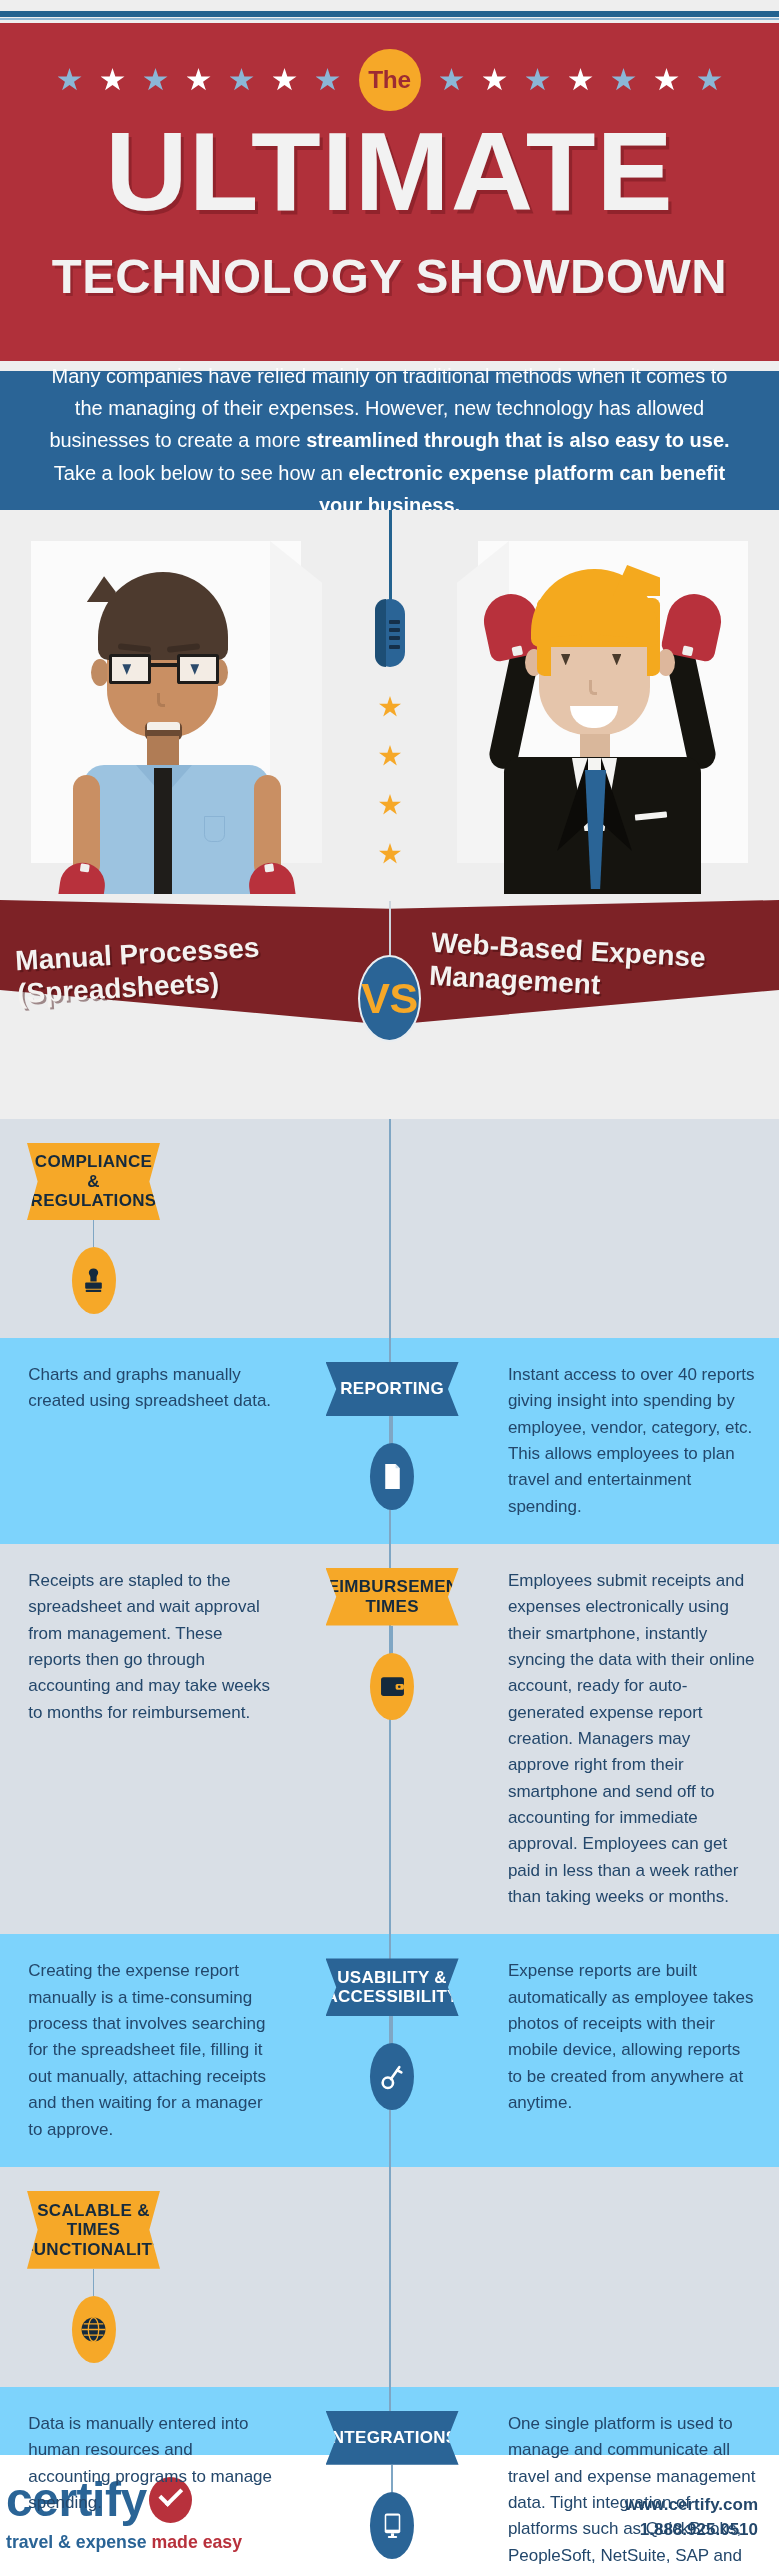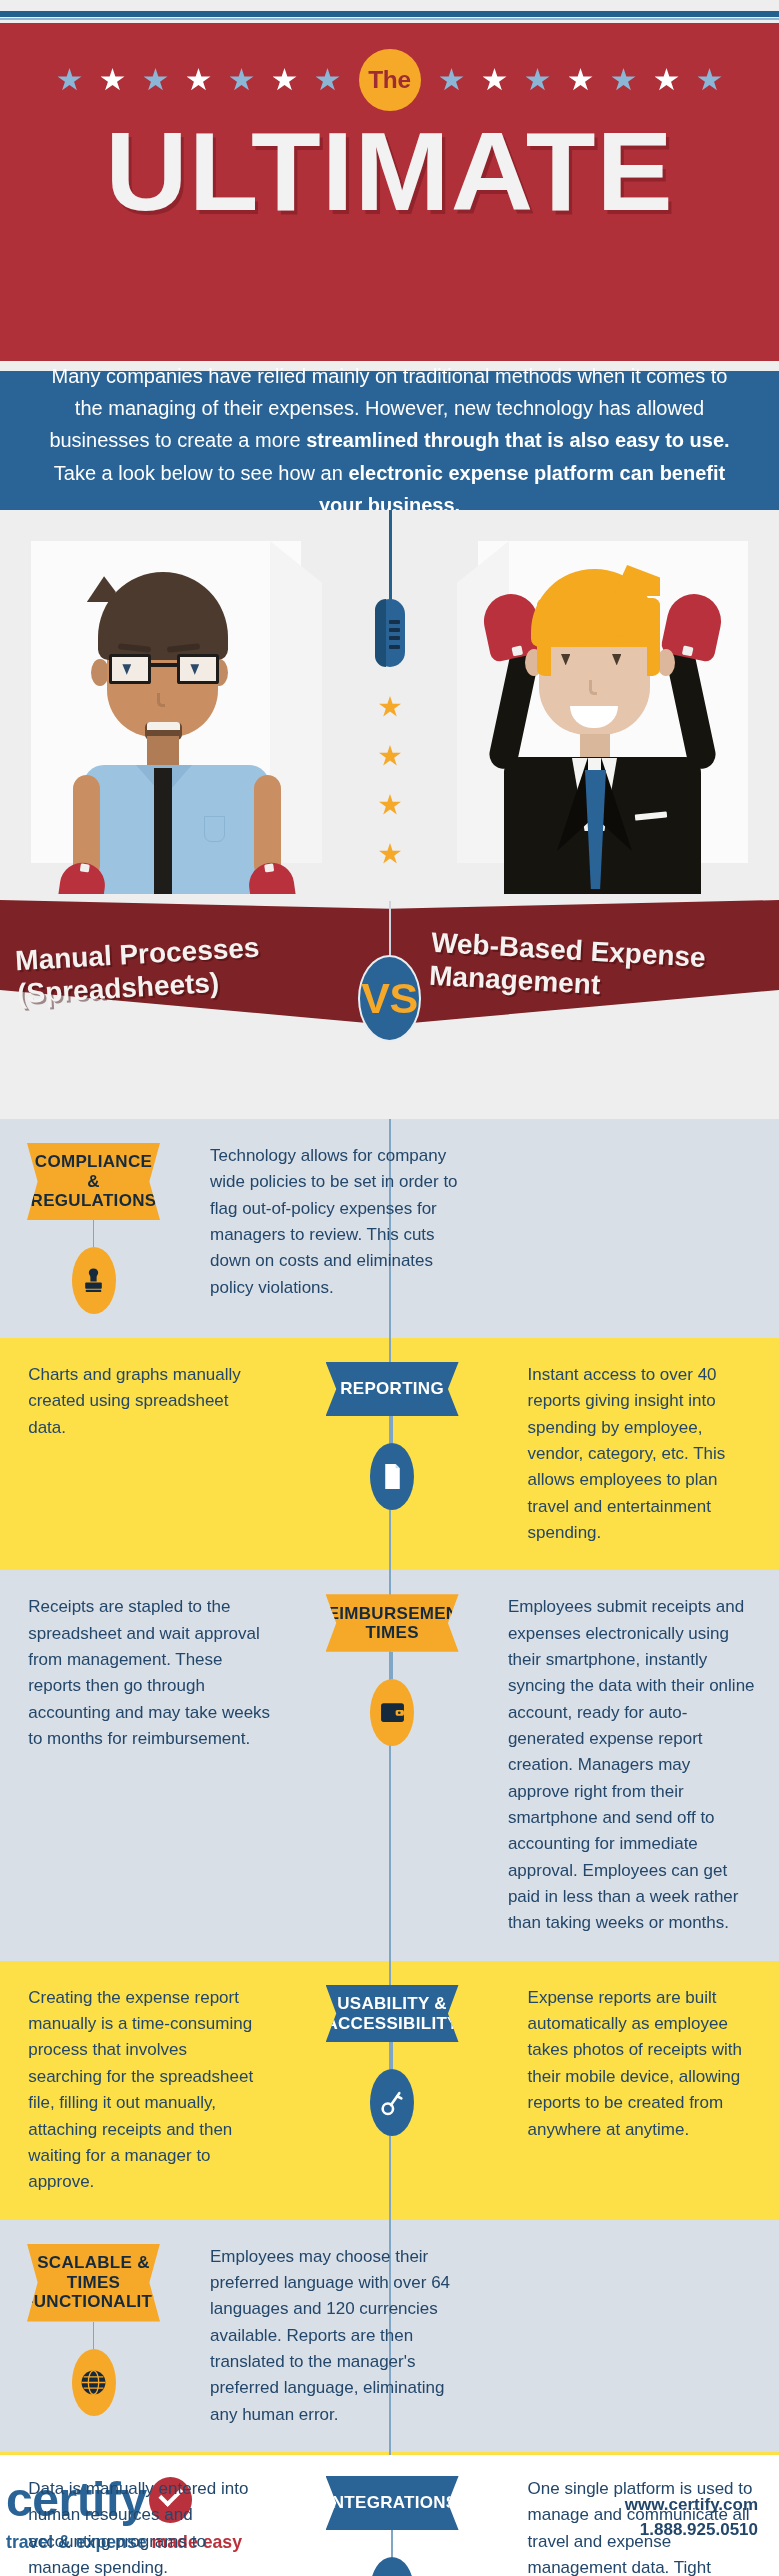--- a/index.html
+++ b/index.html
@@ -199,21 +199,21 @@
   .vs-right { right: 15.6px; width: 333px; text-align:left;  transform: rotate(3.2deg); }
 
   
   .rows { position:absolute; left:0; top:1119px; width:779px; }
   .row {
     position:relative; width:779px;
     display:flex; align-items:flex-start;
     padding: 24px 0 24px 0;
   }
   .row.shade-a { background:#d9dfe6; }
-  .row.shade-b { background:#fde047;gap:27px; }
+  .row.shade-b { background:#7dd3fc; }
   .row .spine {
     position:absolute; left:389px; top:0; width:2.1px; height:100%;
     background:#7fa6c4;
   }
   .col {
     width: 296px; padding: 0 23px;
     color:#23476b; font-size: 17px; line-height: 1.55;
     position:relative; z-index:2;
   }
   .col.left  { margin-left: 5.2px; }
@@ -294,20 +294,21 @@
       <span class="the-badge">The</span>
       <span class="star blue"></span>
       <span class="star white"></span>
       <span class="star blue"></span>
       <span class="star white"></span>
       <span class="star blue"></span>
       <span class="star white"></span>
       <span class="star blue"></span>
     </div>
     <div class="hero-title">ULTIMATE</div>
+    <div class="hero-sub">TECHNOLOGY SHOWDOWN</div>
   </div>
 
   <div class="intro">
     <p><span>Many companies have relied mainly on traditional methods when it comes to the managing of their expenses. However, new technology has allowed businesses to create a more </span><b>streamlined through that is also easy to use.</b><span> Take a look below to see how an </span><b>electronic expense platform can benefit your business.</b></p>
   </div>
 
   <div class="illo">
     <div class="door l"></div>
     <div class="door-fold l"></div>
     <div class="door r"></div>
@@ -423,21 +424,20 @@
         </div>
         <div class="stem" style="height:27px"></div>
         <div class="badge orange">
           <svg width="25" height="27" viewBox="0 0 48 52">
               <path d="M24 3c-6 0-9 4-9 8 0 4 3 5 3 9v8h12v-8c0-4 3-5 3-9 0-4-3-8-9-8z" fill="#152a3d"></path>
               <rect x="8" y="30" width="32" height="12" rx="2" fill="#152a3d"></rect>
               <rect x="9" y="44" width="30" height="4" rx="1.5" fill="#152a3d"></rect>
             </svg>
         </div>
       </div>
-      <div class="col right">Technology allows for company wide policies to be set in order to flag out-of-policy expenses for managers to review. This cuts down on costs and eliminates policy violations.</div>
     </div>
 
     <div class="row shade-b">
       <div class="spine"></div>
       <div class="col left">Charts and graphs manually created using spreadsheet data.</div>
       <div class="centre">
         <div class="ribbon blue">
           <span>REPORTING</span>
         </div>
         <div class="stem" style="height:27px"></div>
@@ -497,21 +497,20 @@
         </div>
         <div class="stem" style="height:27px"></div>
         <div class="badge orange">
           <svg width="27" height="27" viewBox="0 0 52 52">
               <circle cx="26" cy="26" r="23" fill="#152a3d"></circle>
               <ellipse cx="26" cy="26" rx="10" ry="23" fill="none" stroke="#f6a828" stroke-width="2.5"></ellipse>
               <path d="M3 26h46M7 15h38M7 37h38" stroke="#f6a828" stroke-width="2.5"></path>
             </svg>
         </div>
       </div>
-      <div class="col right">Employees may choose their preferred language with over 64 languages and 120 currencies available. Reports are then translated to the manager's preferred language, eliminating any human error.</div>
     </div>
 
     <div class="row shade-b">
       <div class="spine"></div>
       <div class="col left">Data is manually entered into human resources and accounting programs to manage spending.</div>
       <div class="centre">
         <div class="ribbon blue">
           <span>INTEGRATIONS</span>
         </div>
         <div class="stem" style="height:27px"></div>

